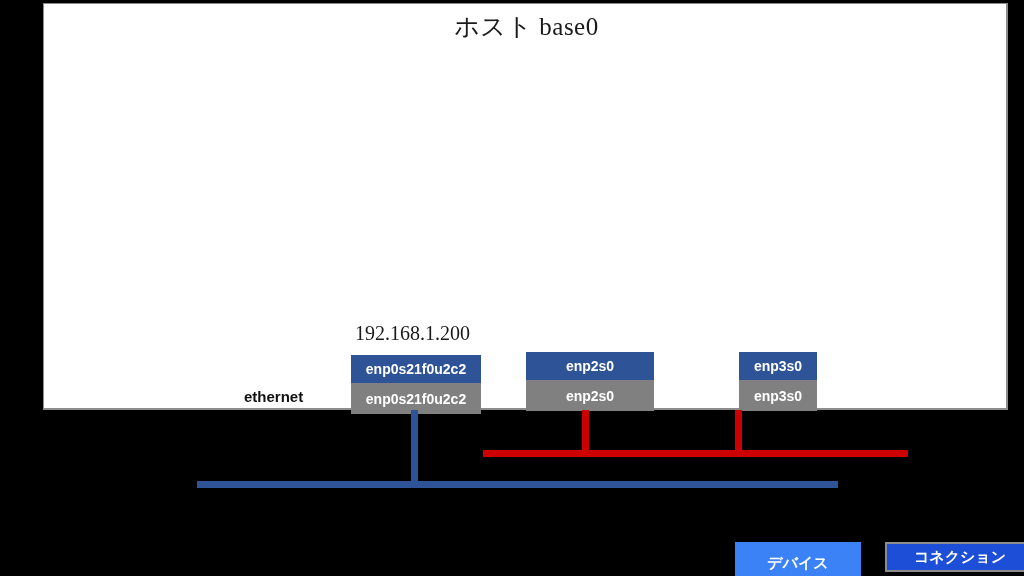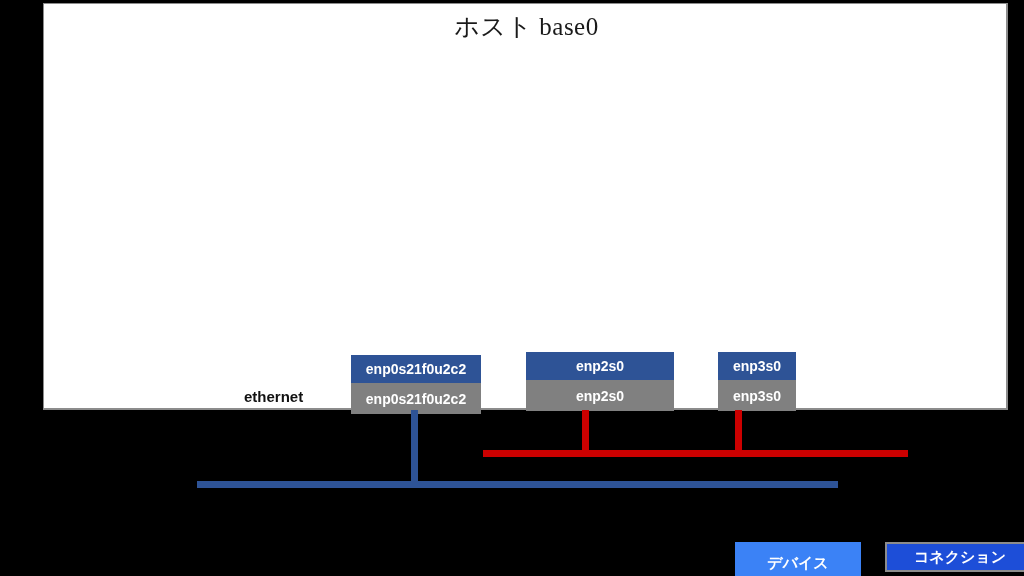--- a/index.html
+++ b/index.html
@@ -88,22 +88,22 @@
     color: #ffffff;
     font-size: 14px;
     font-weight: bold;
     display: flex;
     align-items: center;
     justify-content: center;
     box-sizing: border-box;
   }
 
   #box-0 { left: 307px; top: 351px; width: 130px; text-align: right; }
-  #box-1 { left: 482px; top: 348px; width: 148px; text-align: center; }
-  #box-2 { left: 639px; top: 348px; width: 113px; padding-left: 35px; }
+  #box-1 { left: 482px; top: 348px; width: 128px; text-align: center; }
+  #box-2 { left: 660px; top: 348px; width: 113px; padding-left: 35px; }
 
   
   .link-seg { position: absolute; }
 
   #bus-blue   { left: 157px; top: 481px; width: 641px; height: 7px;  background: #2e5396; }
   #stem-blue  { left: 371px; top: 410px; width: 7px;   height: 74px; background: #2e5396; }
 
   #bus-red    { left: 443px; top: 450px; width: 425px; height: 7px;  background: #cc0000; }
   #stem-red-1 { left: 542px; top: 410px; width: 7px;   height: 43px; background: #cc0000; }
   #stem-red-2 { left: 695px; top: 410px; width: 7px;   height: 43px; background: #cc0000; }
@@ -131,20 +131,21 @@
   }
 </style>
 </head>
 <body>
 
 <div id="app">
 
   <div id="host-panel">
     <div id="host-title">ホスト base0</div>
 
+    <div id="ip-label">192.168.1.200</div>
 
     <div id="ethernet-label">ethernet</div>
 
     <div class="iface-box" id="box-0">
       <div class="iface-head">enp0s21f0u2c2</div>
       <div class="iface-body">enp0s21f0u2c2</div>
     </div>
 
     <div class="iface-box" id="box-1">
       <div class="iface-head">enp2s0</div>

